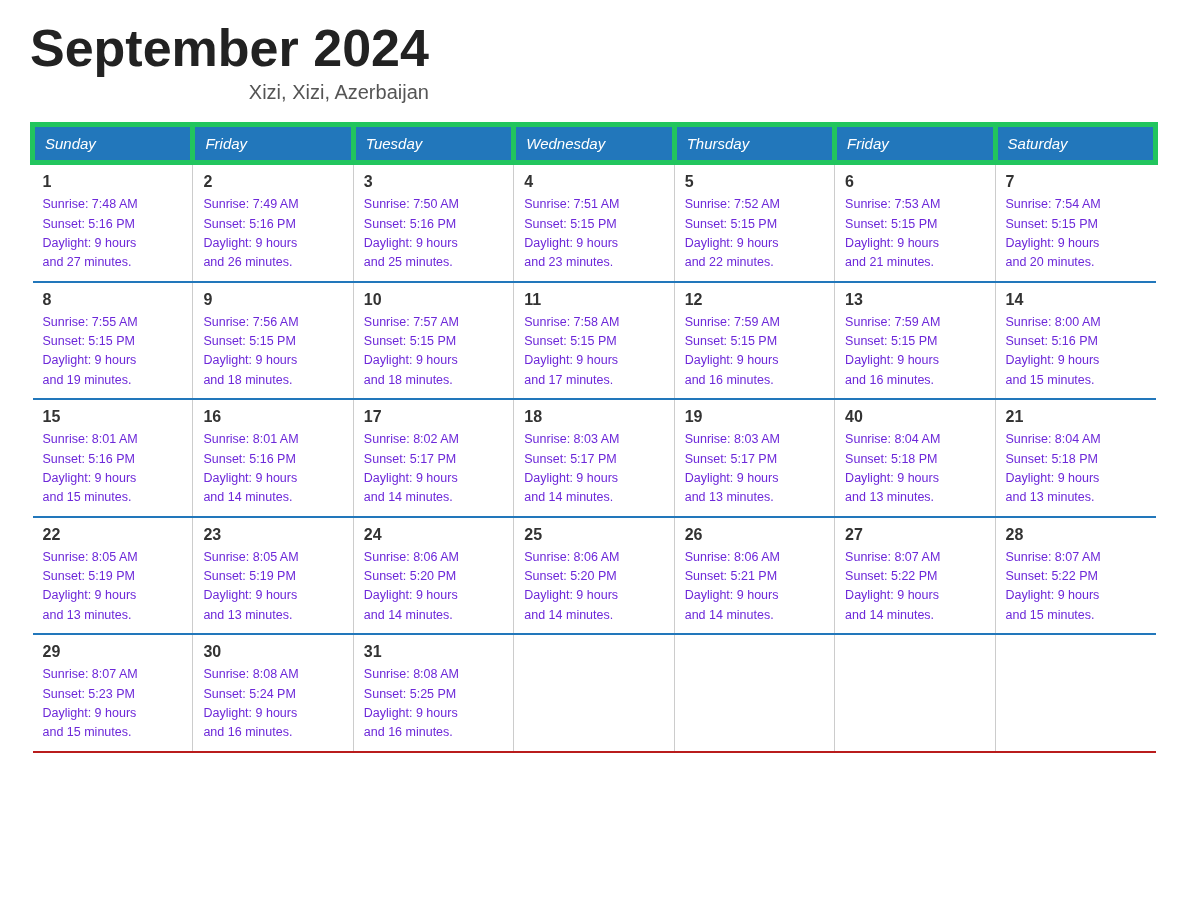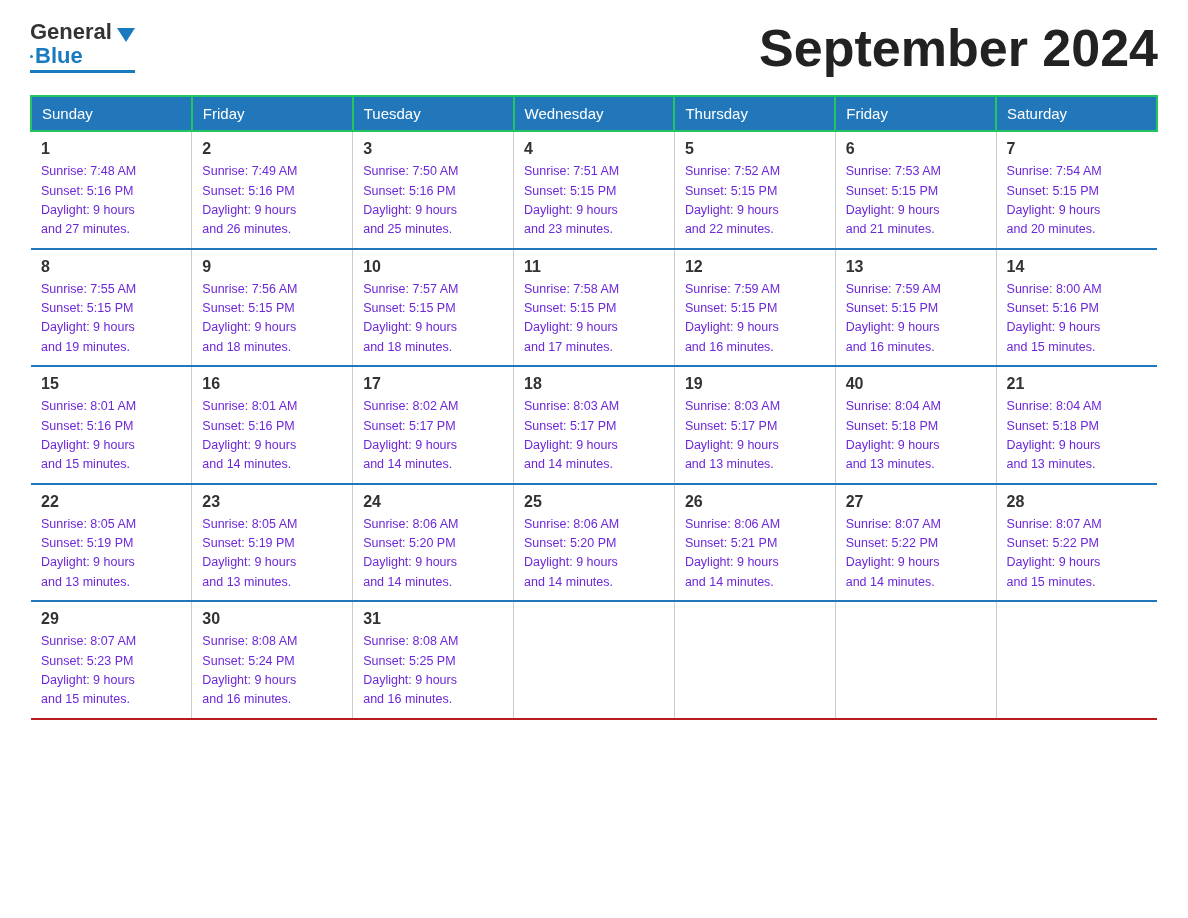--- a/index.html
+++ b/index.html
@@ -53,21 +53,22 @@
     }
     thead tr {
       background-color: #2277bb;
     }
     thead th {
       color: #fff;
       font-size: 15px;
       font-weight: normal;
       padding: 8px 10px;
       text-align: left;
-      border: 2px solid #22c55e;
+      border: 5px solid #22c55e;
+      font-style: italic;
     }
     tbody tr {
       border-top: 2px solid #2277bb;
     }
     tbody td {
       vertical-align: top;
       padding: 8px 10px;
       font-size: 13px;
       color: #333;
       width: 14.28%;
@@ -89,33 +90,23 @@
       color: #6d28d9;
     }
     tbody tr:last-child td {
       border-bottom: 2px solid #b91c1c;
     }
   </style>
 </head>
 <body>
 
 <div class="header">
-  <div class="logo">
-    <div style="display:flex; align-items:center; gap:2px;">
-      <span class="logo-text">General</span>
-      <span style="display:inline-block; width:0; height:0; border-left:9px solid transparent; border-right:9px solid transparent; border-top:14px solid #1a7abf; margin-left:3px; position:relative; top:3px;"></span>
-    </div>
-    <div style="display:flex; align-items:center; gap:2px;">
-      <div style="width:3px; height:3px; background:#1a7abf; border-radius:50%;"></div>
-      <span class="logo-text blue" style="font-size:22px; color:#1a7abf;">Blue</span>
-    </div>
-    <div class="logo-line"></div>
-  </div>
   <div class="title-section">
     <div class="month-title">September 2024</div>
+    <div class="location">Xizi, Xizi, Azerbaijan</div>
   </div>
 </div>
 
 <table>
   <thead>
     <tr>
       <th>Sunday</th>
       <th>Friday</th>
       <th>Tuesday</th>
       <th>Wednesday</th>

